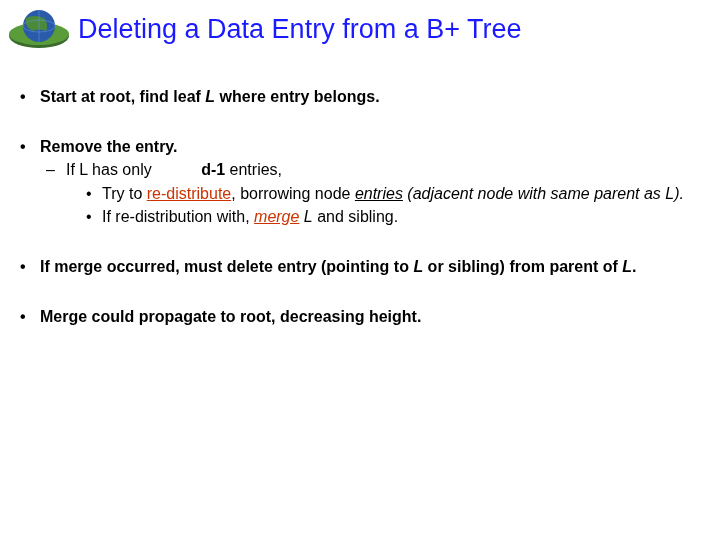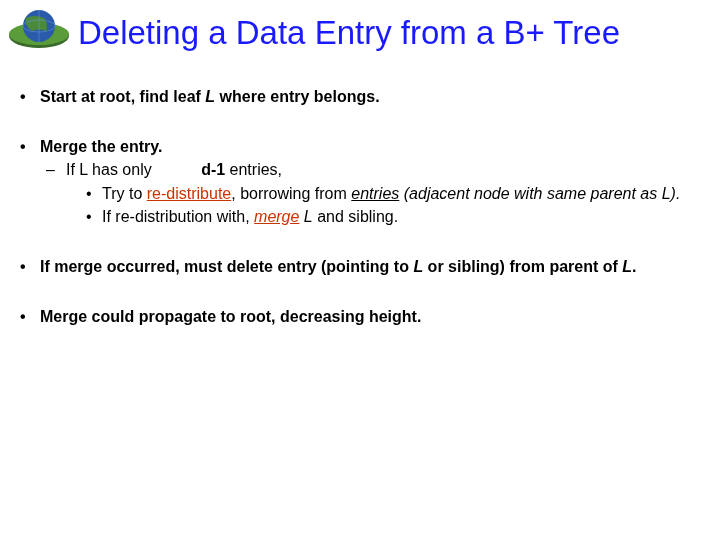--- a/index.html
+++ b/index.html
@@ -24,21 +24,21 @@
     left: 4px;
     width: 70px;
     height: 44px;
   }
   .title {
     position: absolute;
     top: 14px;
     left: 78px;
     right: 20px;
     color: #1a1aff;
-    font-size: 33px;
+    font-size: 27px;
     font-weight: normal;
     font-family: Verdana, Geneva, sans-serif;
   }
   .content {
     position: absolute;
     top: 86px;
     left: 20px;
     right: 15px;
     color: #000000;
     font-size: 16px;
@@ -101,25 +101,25 @@
 
   <div class="title">Deleting a Data Entry from a B+ Tree</div>
 
   <div class="content">
 
     <div class="bullet-1">
       <span>Start at root, find leaf </span><span class="italic">L</span><span> where entry belongs.</span>
     </div>
 
     <div class="bullet-1">
-      <span>Merge the entry.</span>
+      <span>Remove the entry.</span>
       <div class="sub-1">
         <span>If L has only </span><span class="bold">d-1</span><span> entries,</span>
         <div class="sub-2">
-          <span>Try to </span><span class="red">re-distribute</span><span>, borrowing from </span><span class="italic underline">entries</span><span class="italic"> (adjacent node with same parent as L).</span>
+          <span>Try to </span><span class="red">re-distribute</span><span>, borrowing node </span><span class="italic underline">entries</span><span class="italic"> (adjacent node with same parent as L).</span>
         </div>
         <div class="sub-2">
           <span>If re-distribution with, </span><span class="italic underline red">merge</span><span class="italic"> L</span><span> and sibling.</span>
         </div>
       </div>
     </div>
 
     <div class="bullet-1">
       <span>If merge occurred, must delete entry (pointing to </span><span class="italic">L</span><span> or sibling) from parent of </span><span class="italic">L</span><span>.</span>
     </div>

